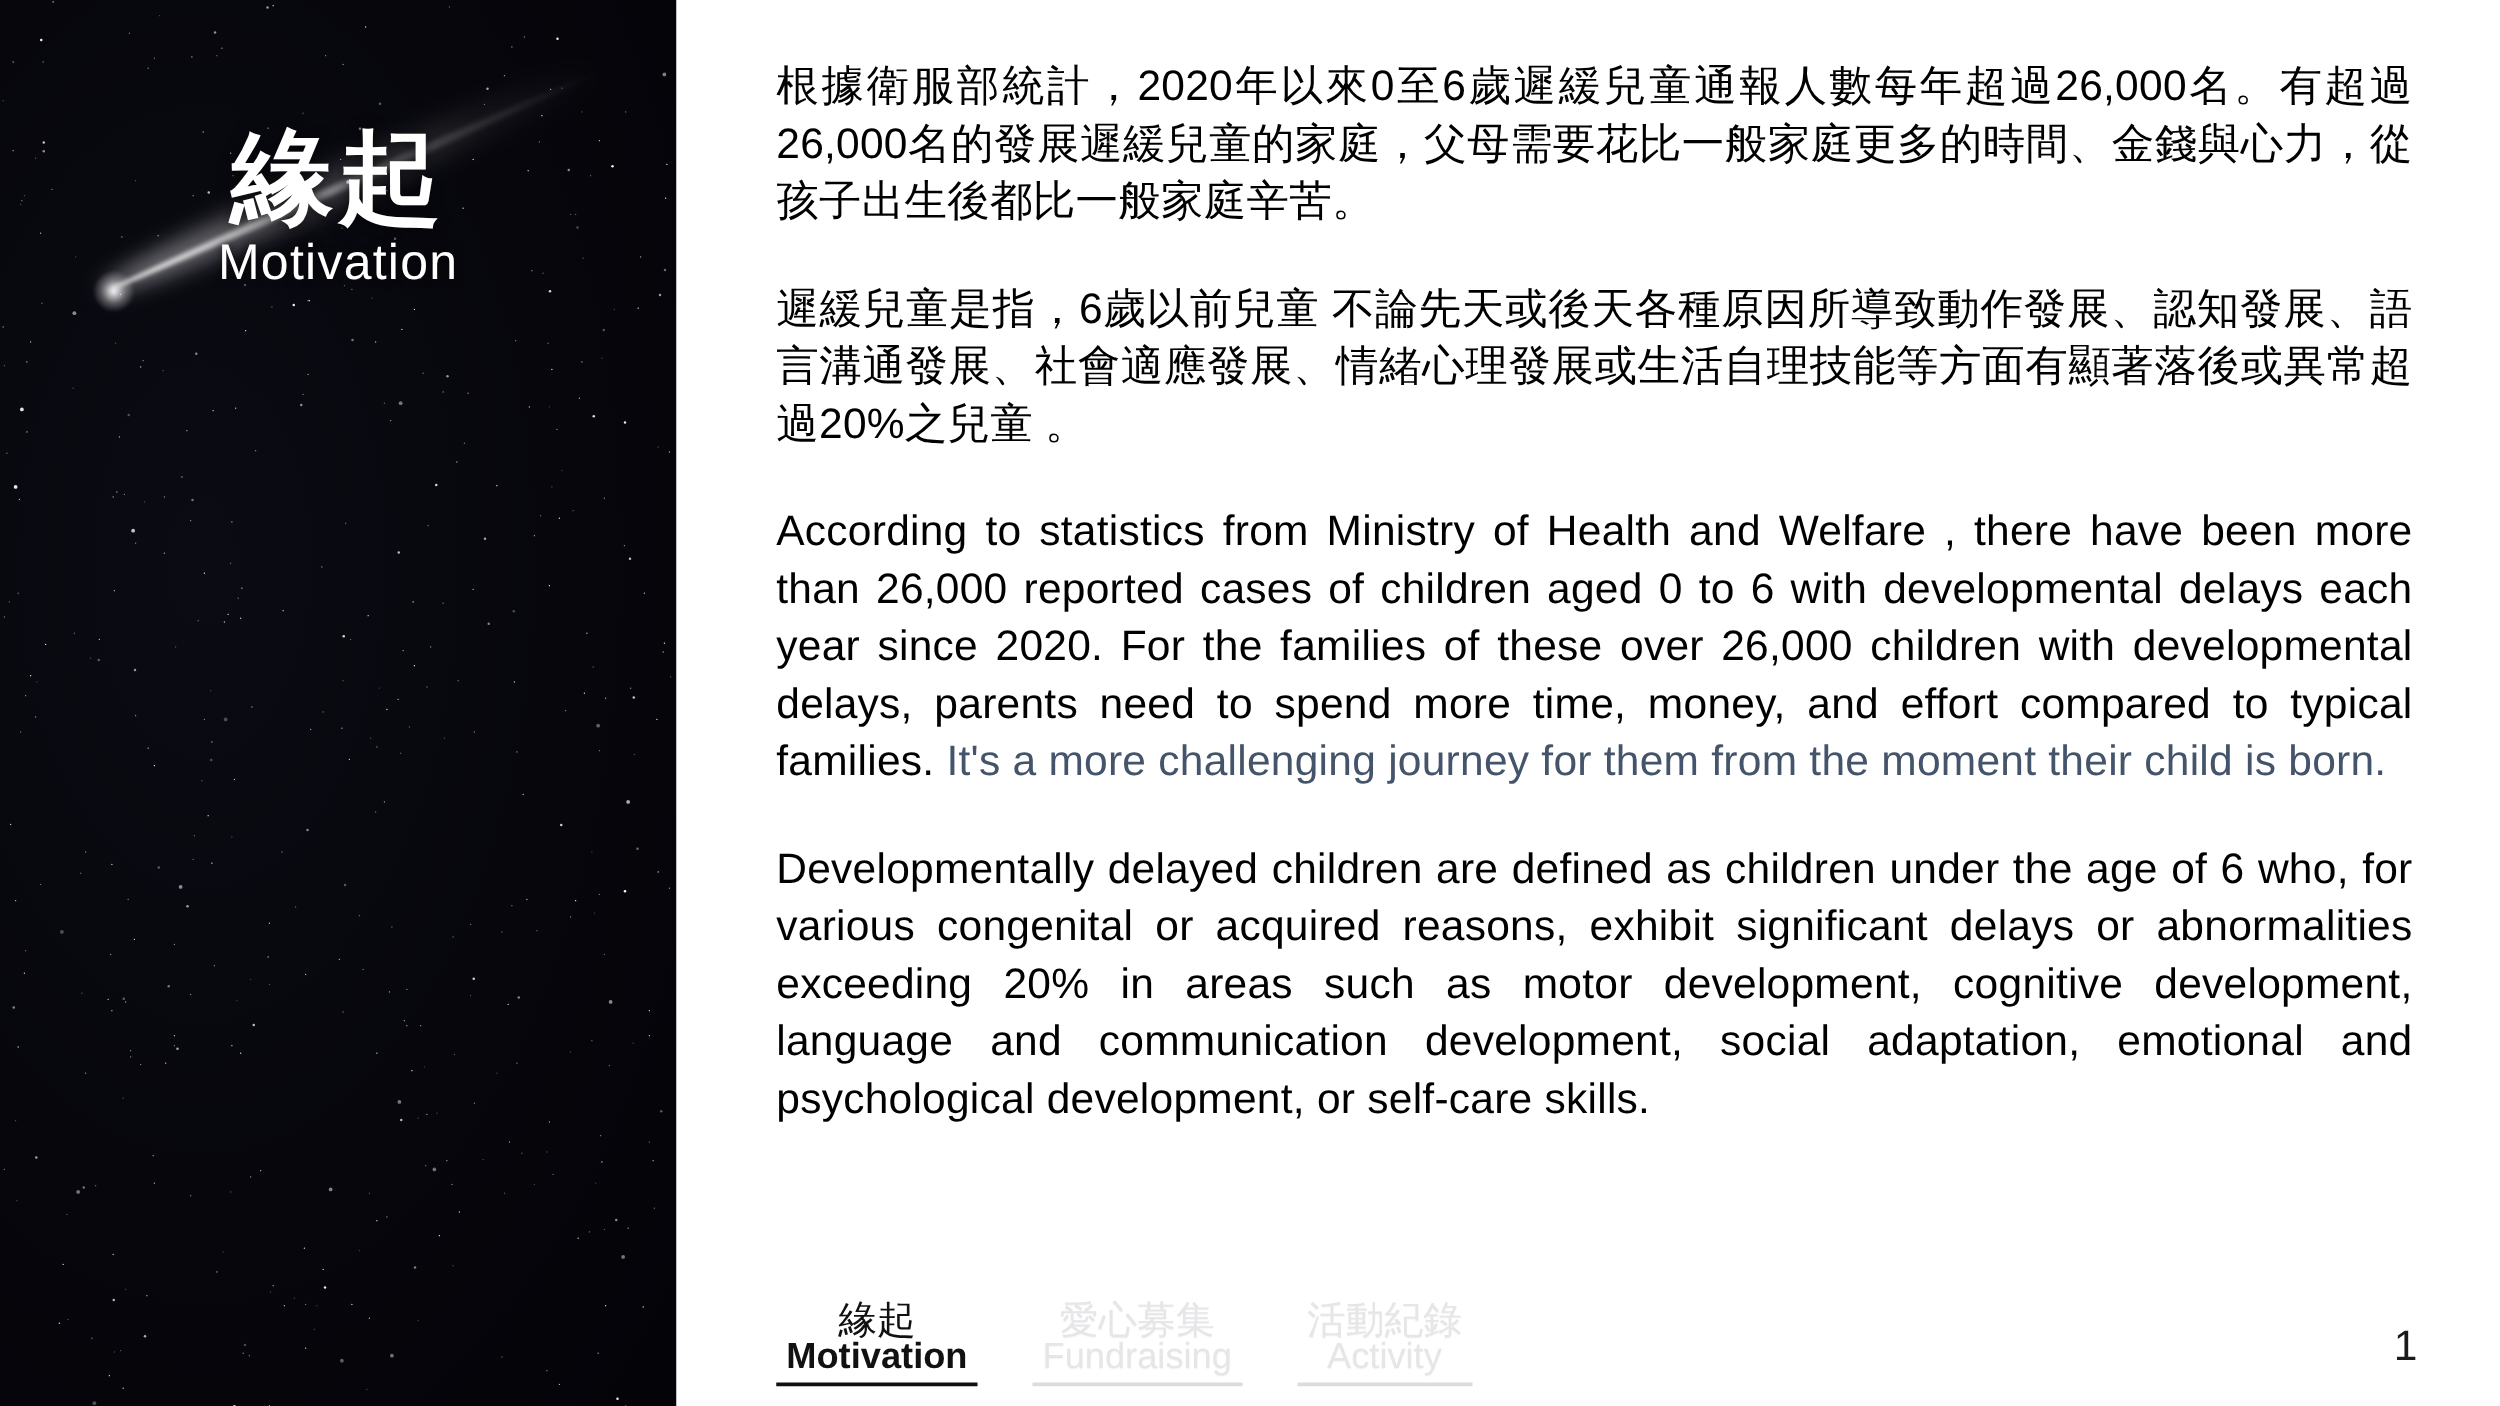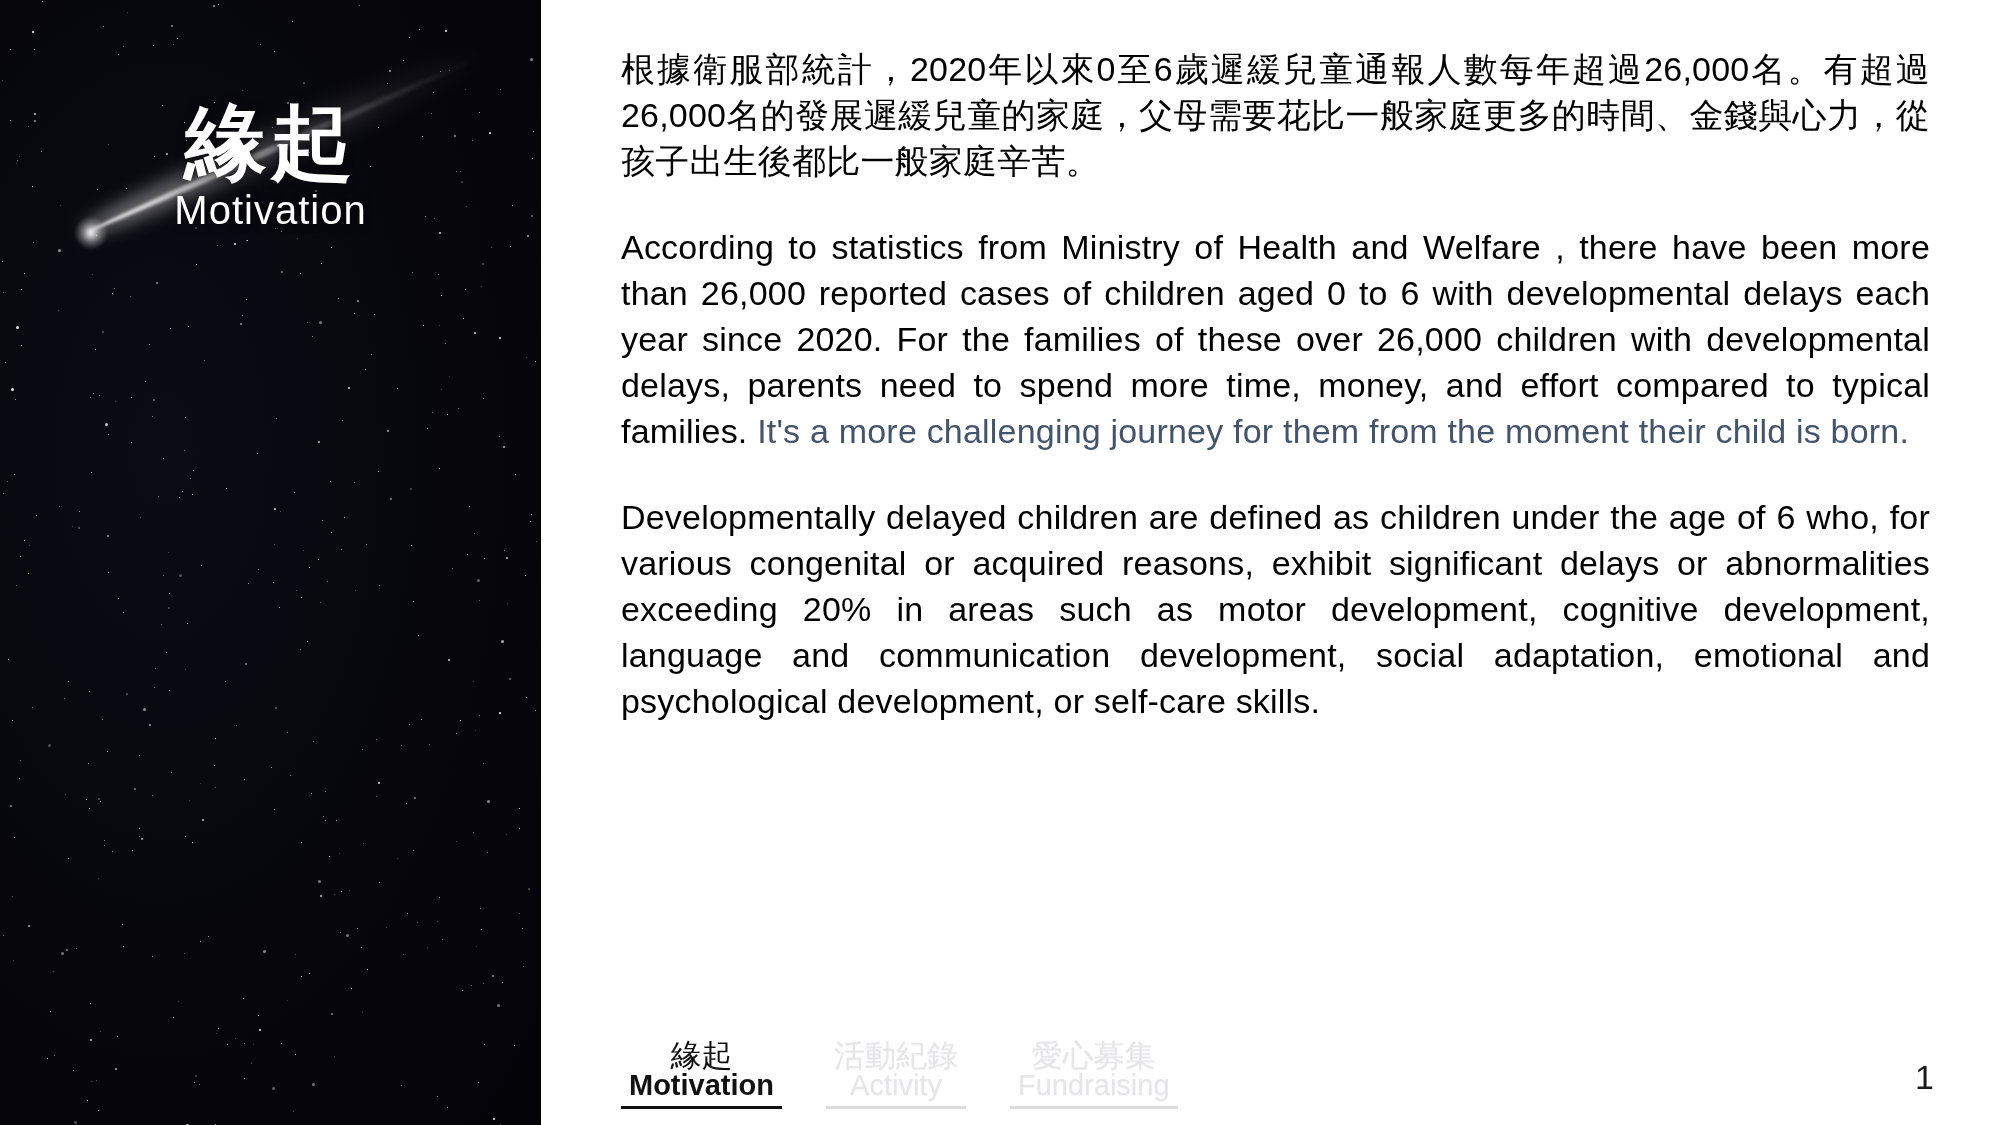--- a/index.html
+++ b/index.html
@@ -540,34 +540,35 @@
     <div class="comet-tail"></div>
     <div class="comet-head"></div>
     <div class="panel-title">
       <div class="zh">緣起</div>
       <div class="en">Motivation</div>
     </div>
   </aside>
 
   <main class="main">
     <p>根據衛服部統計，2020年以來0至6歲遲緩兒童通報人數每年超過26,000名。有超過26,000名的發展遲緩兒童的家庭，父母需要花比一般家庭更多的時間、金錢與心力，從孩子出生後都比一般家庭辛苦。</p>
+    <p>遲緩兒童是指，6歲以前兒童 不論先天或後天各種原因所導致動作發展、認知發展、語言溝通發展、社會適應發展、情緒心理發展或生活自理技能等方面有顯著落後或異常超過20%之兒童 。</p>
     <p><span>According to statistics from Ministry of Health and Welfare , there have been more than 26,000 reported cases of children aged 0 to 6 with developmental delays each year since 2020. For the families of these over 26,000 children with developmental delays, parents need to spend more time, money, and effort compared to typical families. </span><span class="hl">It's a more challenging journey for them from the moment their child is born.</span></p>
     <p>Developmentally delayed children are defined as children under the age of 6 who, for various congenital or acquired reasons, exhibit significant delays or abnormalities exceeding 20% in areas such as motor development, cognitive development, language and communication development, social adaptation, emotional and psychological development, or self-care skills.</p>
 
     <nav class="nav">
       <div class="nav-item active">
         <span class="zh">緣起</span>
         <span class="en">Motivation</span>
       </div>
       <div class="nav-item inactive">
+        <span class="zh">愛心募集</span>
+        <span class="en">Fundraising</span>
+      </div>
+      <div class="nav-item inactive">
         <span class="zh">活動紀錄</span>
         <span class="en">Activity</span>
       </div>
-      <div class="nav-item inactive">
-        <span class="zh">愛心募集</span>
-        <span class="en">Fundraising</span>
-      </div>
     </nav>
 
     <div class="page-number">1</div>
   </main>
 
 </div>
 
 </body></html>

